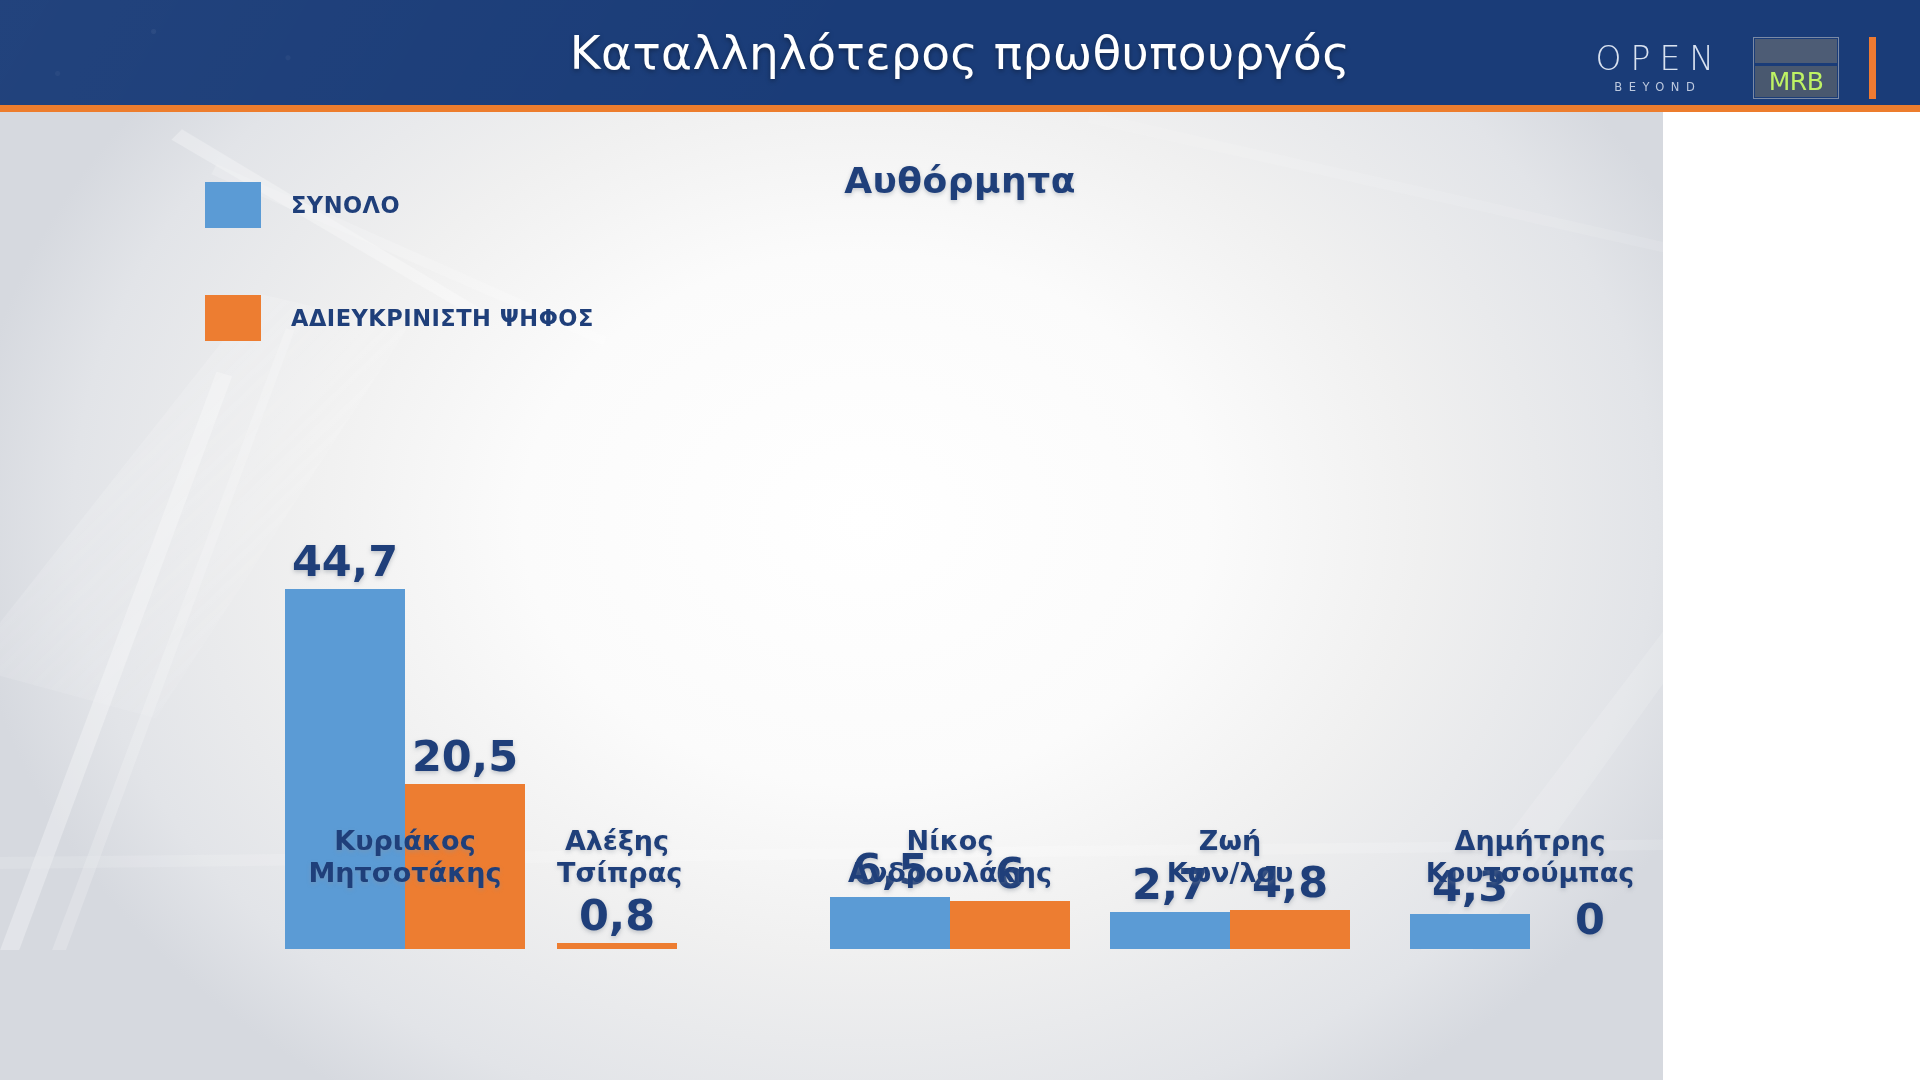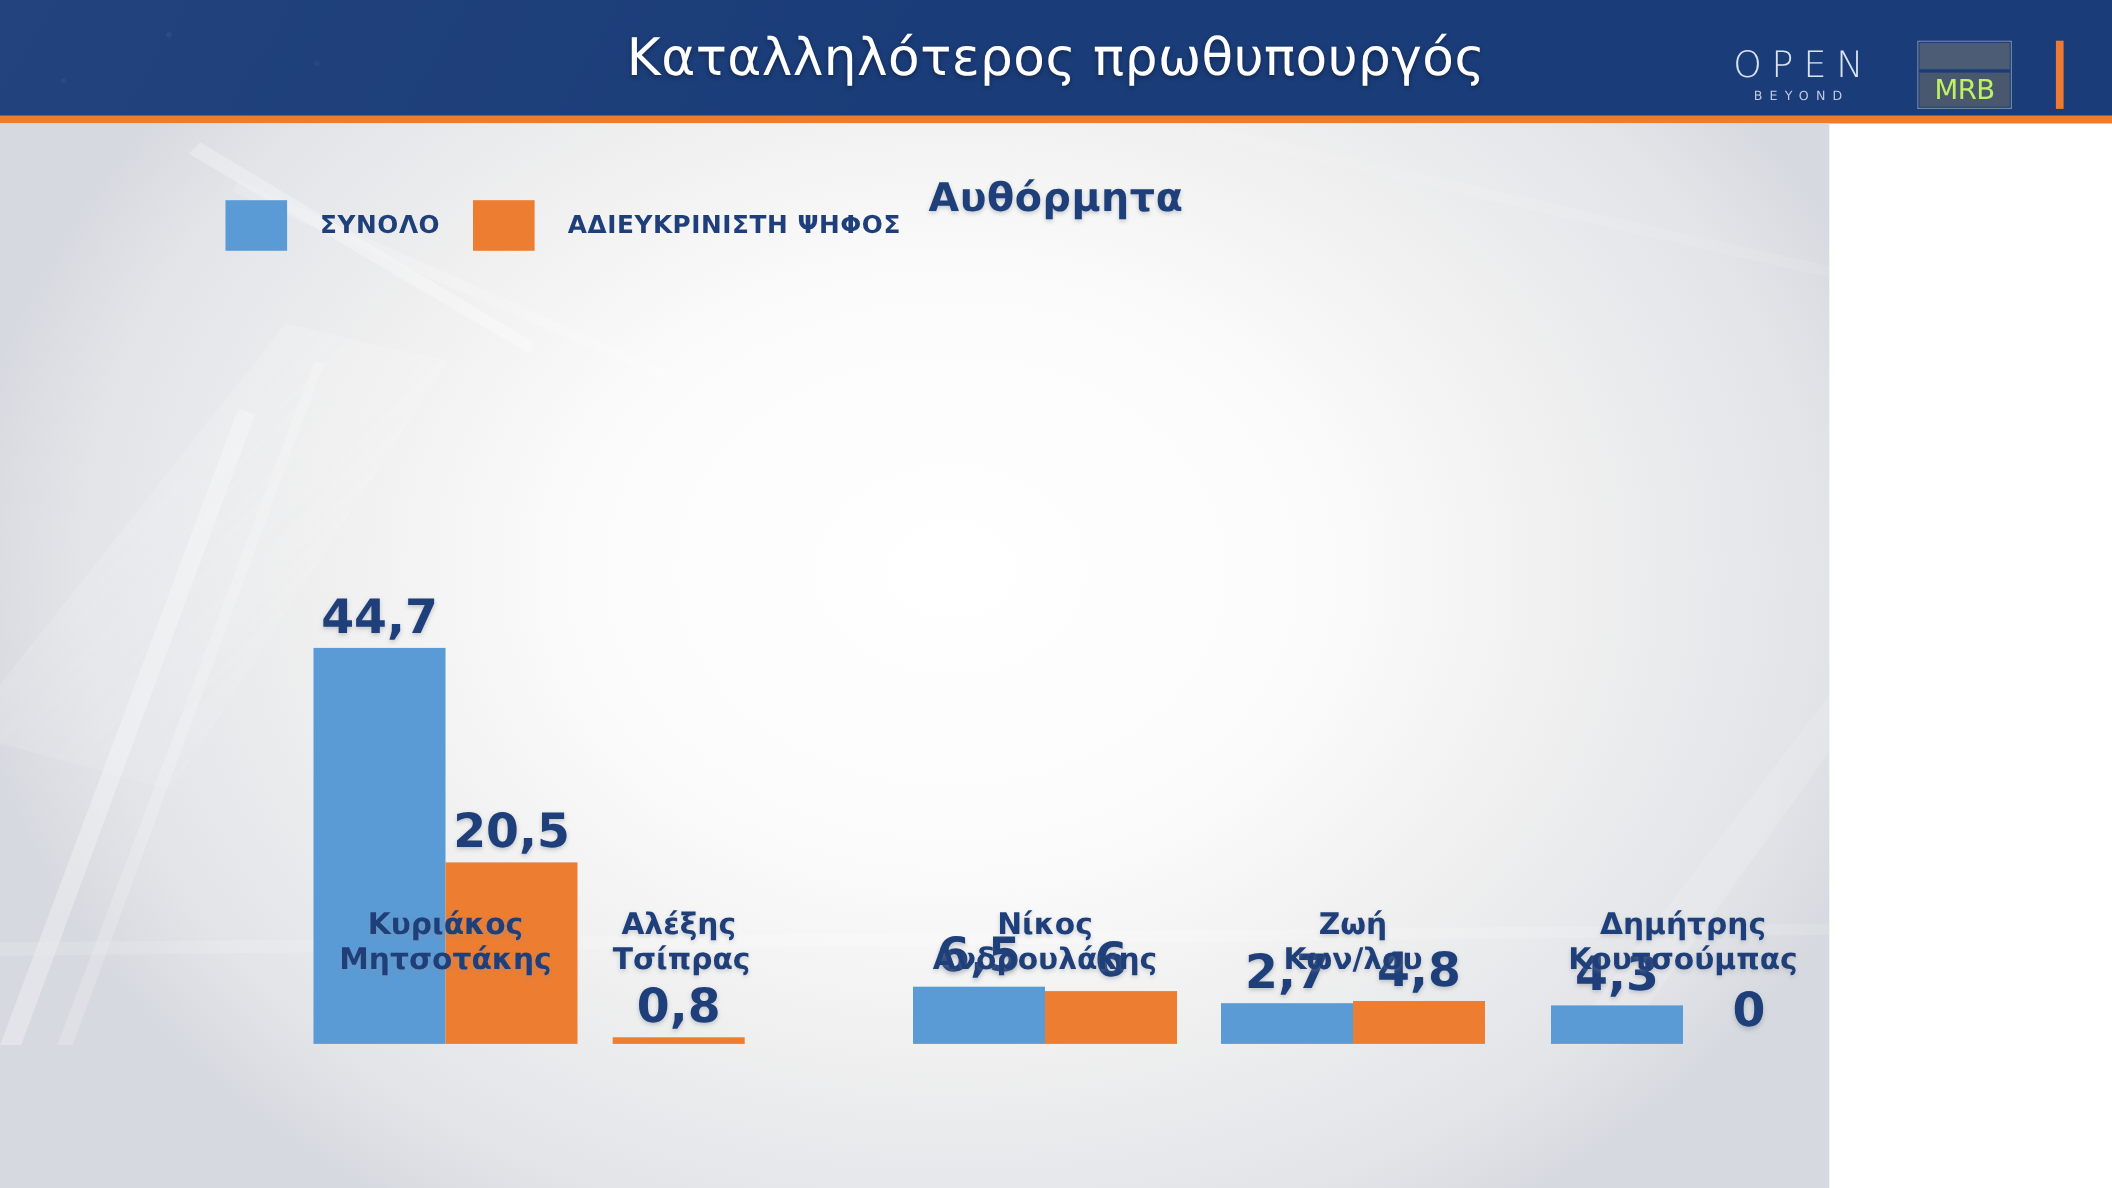--- a/index.html
+++ b/index.html
@@ -40,21 +40,21 @@
     font-size:47px;
     font-weight:400;
     letter-spacing:.4px;
     text-shadow:0 2px 5px rgba(0,0,0,.35);
     font-family:"DejaVu Sans", sans-serif;
   }
 
   .logos {
     position:absolute; right:44px; top:0;
     height:136px;
-    display:flex; align-items:center; gap:40px;
+    display:flex; align-items:center; gap:30px;
   }
   .logo-open {
     display:flex; flex-direction:column; align-items:center;
     justify-content:center; gap:7px;
   }
   .logo-open-word {
     color:#d9e2f0;
     font-size:33px;
     letter-spacing:9px;
     font-weight:300;
@@ -93,21 +93,21 @@
     width:1663px; height:968px;
     background:
       radial-gradient(ellipse 900px 700px at 52% 42%, #ffffff 0%, #fbfbfb 38%, #f0f0f0 62%, #e2e4e8 88%, #d6d9df 100%);
     overflow:hidden;
   }
   .streaks { position:absolute; inset:0; pointer-events:none; opacity:.55; }
 
   
   .legend {
     position:absolute; left:205px; top:70px;
-    display:flex; flex-direction:row; gap:30px;
+    display:flex; flex-direction:column; gap:67px;
   }
   .legend-row { display:flex; align-items:center; gap:30px; }
   .legend-swatch { width:56px; height:46px; }
   .legend-swatch.blue { background:#5b9bd5; }
   .legend-swatch.orange { background:#ed7d31; }
   .legend-label {
     color:#1f3f7a; font-size:22.5px; font-weight:bold;
     letter-spacing:.5px;
     font-family:"DejaVu Sans", sans-serif;
   }

